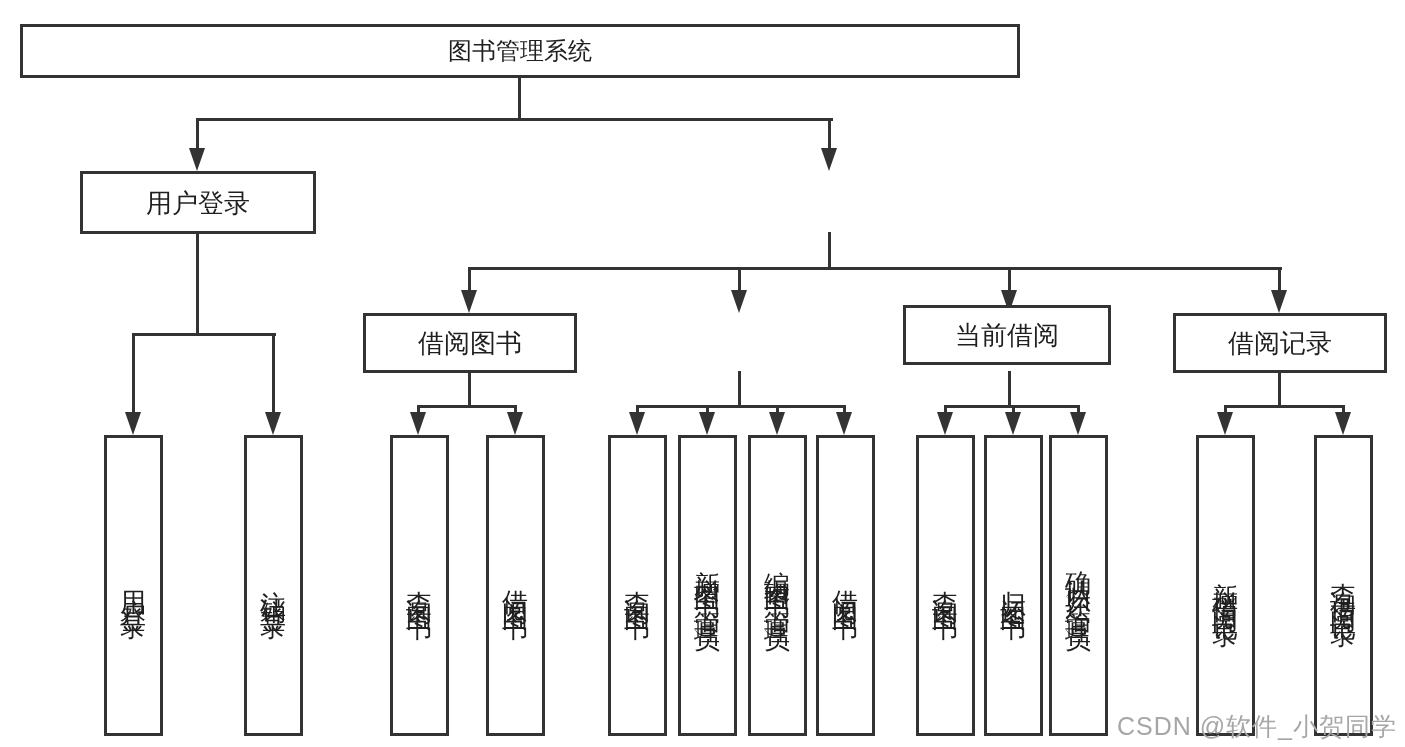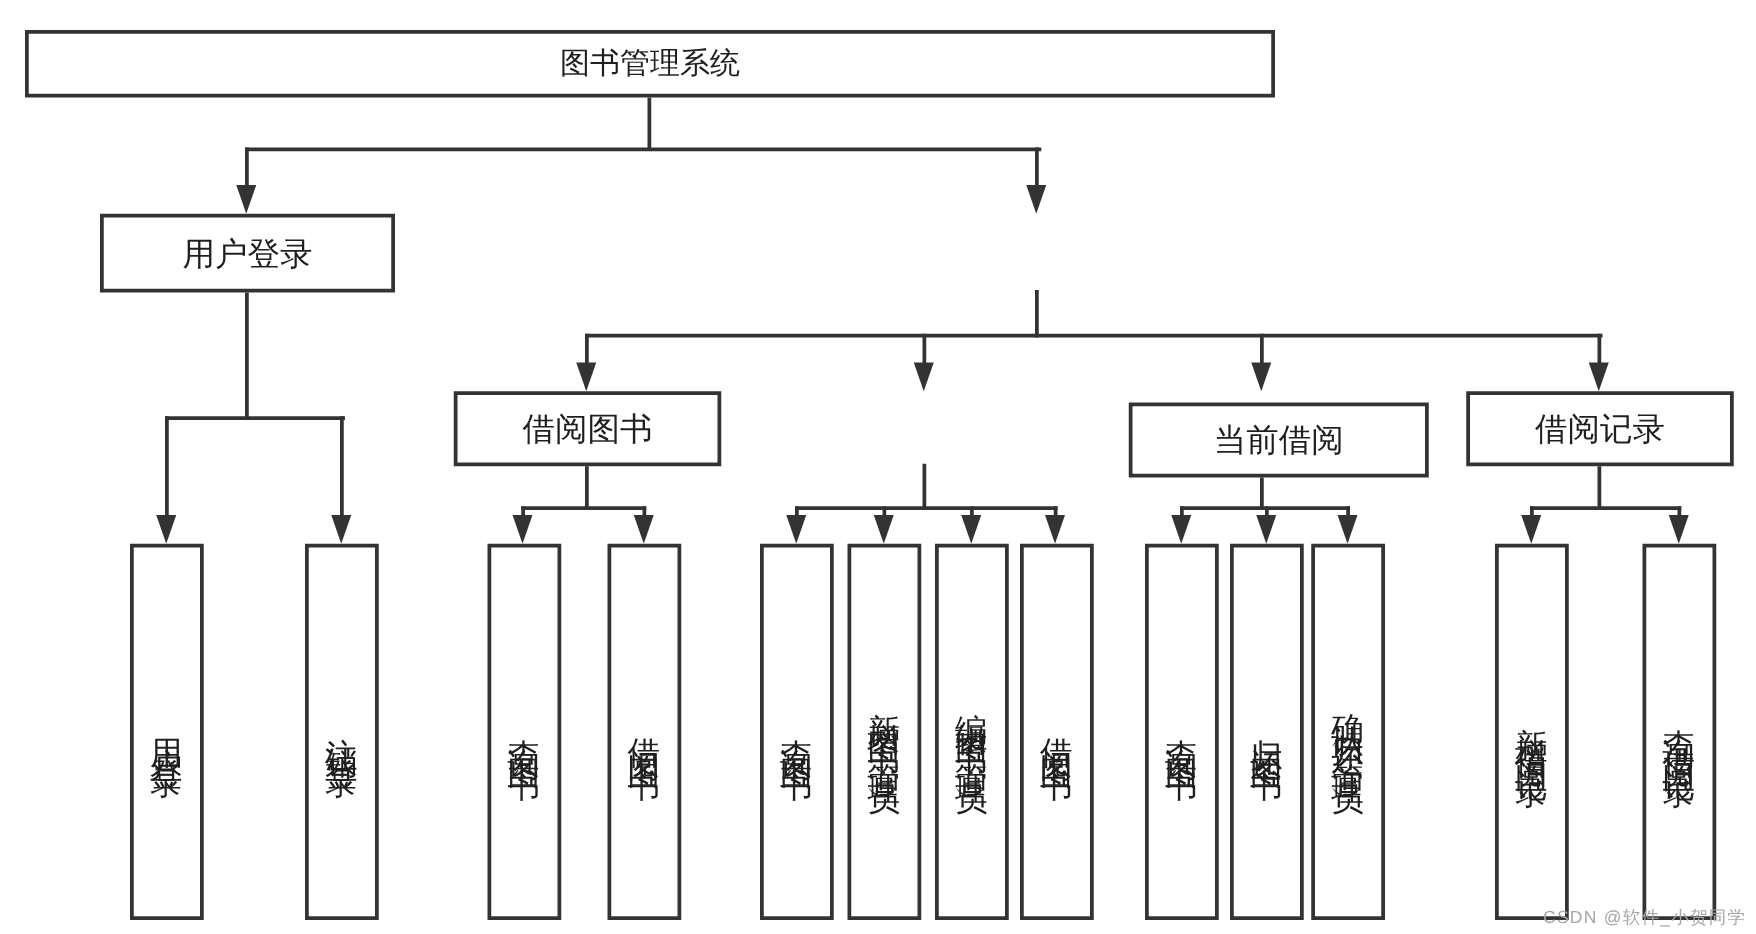--- a/index.html
+++ b/index.html
@@ -18,21 +18,21 @@
     display:flex;align-items:center;justify-content:center;z-index:2;
   }
   .box .lbl{color:#1f1f1f;font-size:26px;line-height:1;white-space:nowrap;}
   .root .lbl{font-size:24px;}
   .leaf .lbl{
     writing-mode:vertical-rl;text-orientation:mixed;
     letter-spacing:8px;font-size:26px;line-height:1;
   }
   .watermark{
     position:absolute;right:8px;bottom:4px;z-index:5;
-    color:#a6a6a6;font-size:14px;letter-spacing:1px;white-space:nowrap;
+    color:#a6a6a6;font-size:25px;letter-spacing:1px;white-space:nowrap;
   }
 </style>
 </head>
 <body>
 
 <div class="canvas">
 
   <div class="line" style="left:518px;top:66px;width:3px;height:54px"></div>
   <div class="line" style="left:196px;top:118px;width:637px;height:3px"></div>
   <div class="line" style="left:196px;top:118px;width:3px;height:34px"></div>
@@ -96,21 +96,21 @@
     <span class="lbl">图书管理系统</span>
   </div>
 
   <div class="box" style="left:80px;top:171px;width:236px;height:63px">
     <span class="lbl">用户登录</span>
   </div>
 
   <div class="box" style="left:363px;top:313px;width:214px;height:60px">
     <span class="lbl">借阅图书</span>
   </div>
-  <div class="box" style="left:903px;top:322px;width:240px;height:60px">
+  <div class="box" style="left:903px;top:305px;width:208px;height:60px">
     <span class="lbl">当前借阅</span>
   </div>
   <div class="box" style="left:1173px;top:313px;width:214px;height:60px">
     <span class="lbl">借阅记录</span>
   </div>
 
   <div class="box leaf" style="left:104px;top:435px;width:59px;height:301px">
     <span class="lbl">用户登录</span>
   </div>
   <div class="box leaf" style="left:244px;top:435px;width:59px;height:301px">

